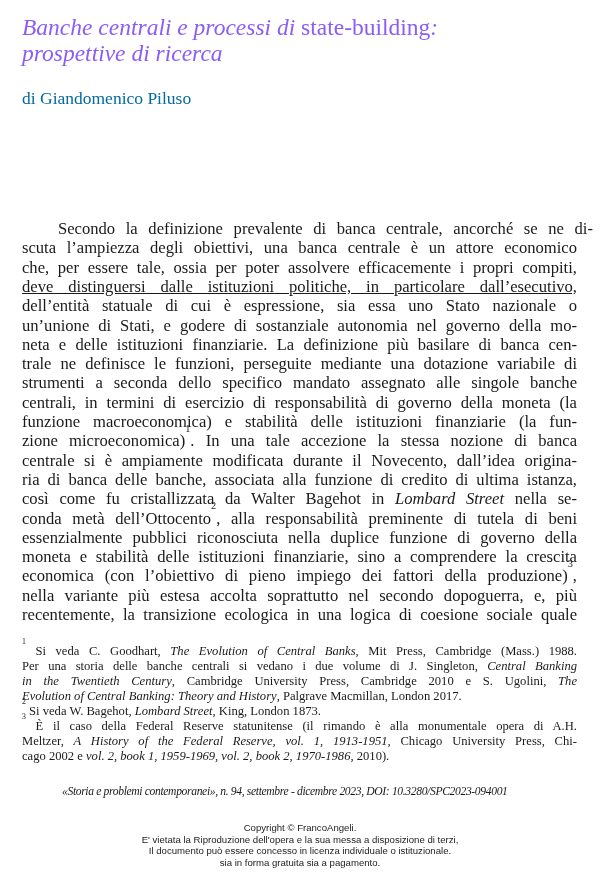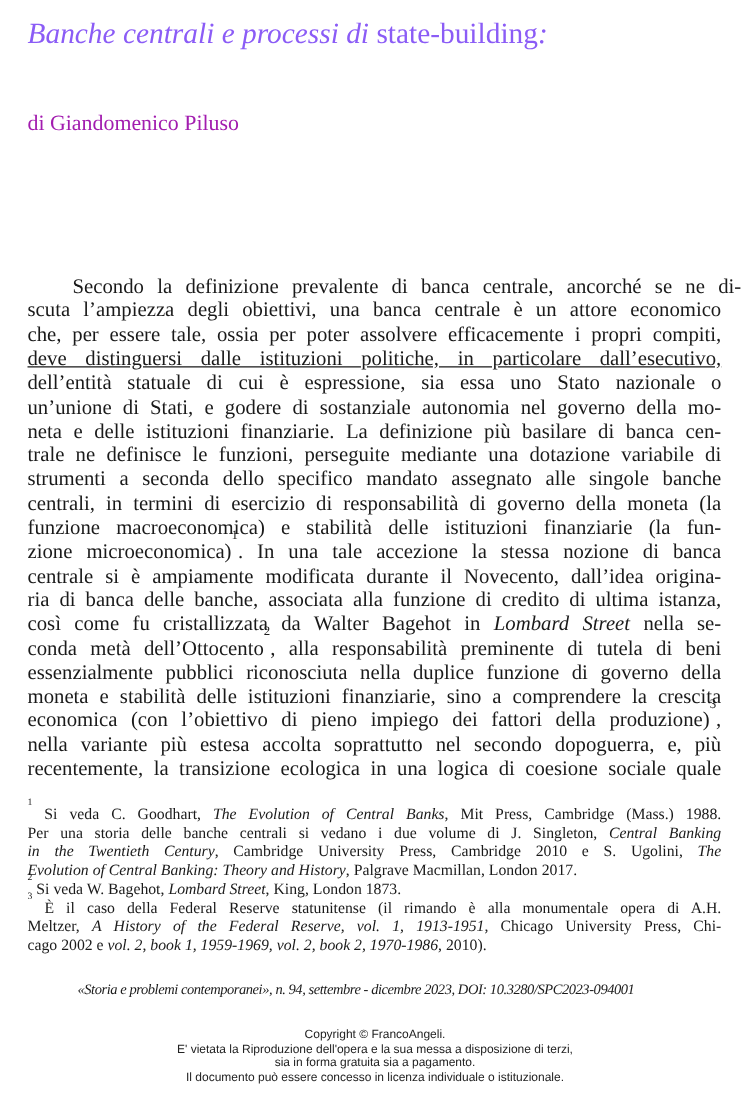--- a/index.html
+++ b/index.html
@@ -1,33 +1,34 @@
 <!DOCTYPE html>
 <html><head>
 <meta charset="utf-8">
 <style>
   html, body { margin:0; padding:0; background:#ffffff; }
   body { width:600px; height:888px; position:relative; overflow:hidden; color:#1a1a1a; }
   #title { position:absolute; left:22px; top:14px; width:560px; font-family:"Liberation Serif", serif; font-size:23.5px; line-height:26px; color:#8b5cf6; }
   #title .it { font-style:italic; }
-  #author { position:absolute; left:22px; top:88px; font-family:"Liberation Serif", serif; font-size:17.5px; color:#a21caf; }
+  #author { position:absolute; left:22px; top:88px; font-family:"Liberation Serif", serif; font-size:17.5px; color:#0369a1; }
   .line { position:absolute; left:22px; width:555px; font-family:"Liberation Serif", serif; font-size:16.6px; white-space:nowrap; text-align:justify; text-align-last:justify; height:20px; line-height:20px; }
   .line.indent { left:42px; width:535px; }
   .fn { position:absolute; left:22px; width:555px; font-family:"Liberation Serif", serif; font-size:12.6px; white-space:nowrap; text-align:justify; text-align-last:justify; height:15px; line-height:15px; }
   .fn.last { text-align-last:left; }
   sup { font-size:0.62em; vertical-align:top; position:relative; top:-0.2em; line-height:0; }
   i { font-style:italic; }
   #citation { position:absolute; left:22px; top:785px; width:560px; font-family:"Liberation Serif", serif; font-style:italic; font-size:11.6px; letter-spacing:-0.35px; white-space:nowrap;margin-left:40px; }
   #copyright { position:absolute; left:0; top:822px; width:600px; text-align:center; font-family:"Liberation Sans", sans-serif; font-size:9.6px; line-height:11.5px; color:#222; }
 </style>
 </head>
 <body>
 
 <div id="title">
   <div><span class="it">Banche centrali e processi di</span><span> state-building</span><span class="it">:</span></div>
+  <div class="it">prospettive di ricerca</div>
 </div>
 
 <div id="author">di Giandomenico Piluso</div>
 
 <div id="body-text">
     <div class="line indent" style="top: 219px; margin-left: 16px;">Secondo la definizione prevalente di banca centrale, ancorché se ne di-</div>
     <div class="line" style="top: 238.3px;">scuta l’ampiezza degli obiettivi, una banca centrale è un attore economico</div>
     <div class="line" style="top: 257.6px;">che, per essere tale, ossia per poter assolvere efficacemente i propri compiti,</div>
     <div class="line" style="top: 276.9px; text-decoration: underline;">deve distinguersi dalle istituzioni politiche, in particolare dall’esecutivo,</div>
     <div class="line" style="top: 296.2px;">dell’entità statuale di cui è espressione, sia essa uno Stato nazionale o</div>
@@ -58,15 +59,15 @@
   <div class="fn" style="top:719px"><sup>3</sup><span> È il caso della Federal Reserve statunitense (il rimando è alla monumentale opera di A.H.</span></div>
   <div class="fn" style="top:734px"><span>Meltzer, </span><i>A History of the Federal Reserve, vol. 1, 1913-1951,</i><span> Chicago University Press, Chi-</span></div>
   <div class="fn last" style="top:749px"><span>cago 2002 e </span><i>vol. 2, book 1, 1959-1969, vol. 2, book 2, 1970-1986</i><span>, 2010).</span></div>
 </div>
 
 <div id="citation">«Storia e problemi contemporanei», n. 94, settembre - dicembre 2023, DOI: 10.3280/SPC2023-094001</div>
 
 <div id="copyright">
   <div>Copyright © FrancoAngeli.</div>
   <div>E' vietata la Riproduzione dell'opera e la sua messa a disposizione di terzi,</div>
+  <div>Il documento può essere concesso in licenza individuale o istituzionale.</div>
   <div>sia in forma gratuita sia a pagamento.</div>
-  <div>Il documento può essere concesso in licenza individuale o istituzionale.</div>
 </div>
 
 </body></html>

